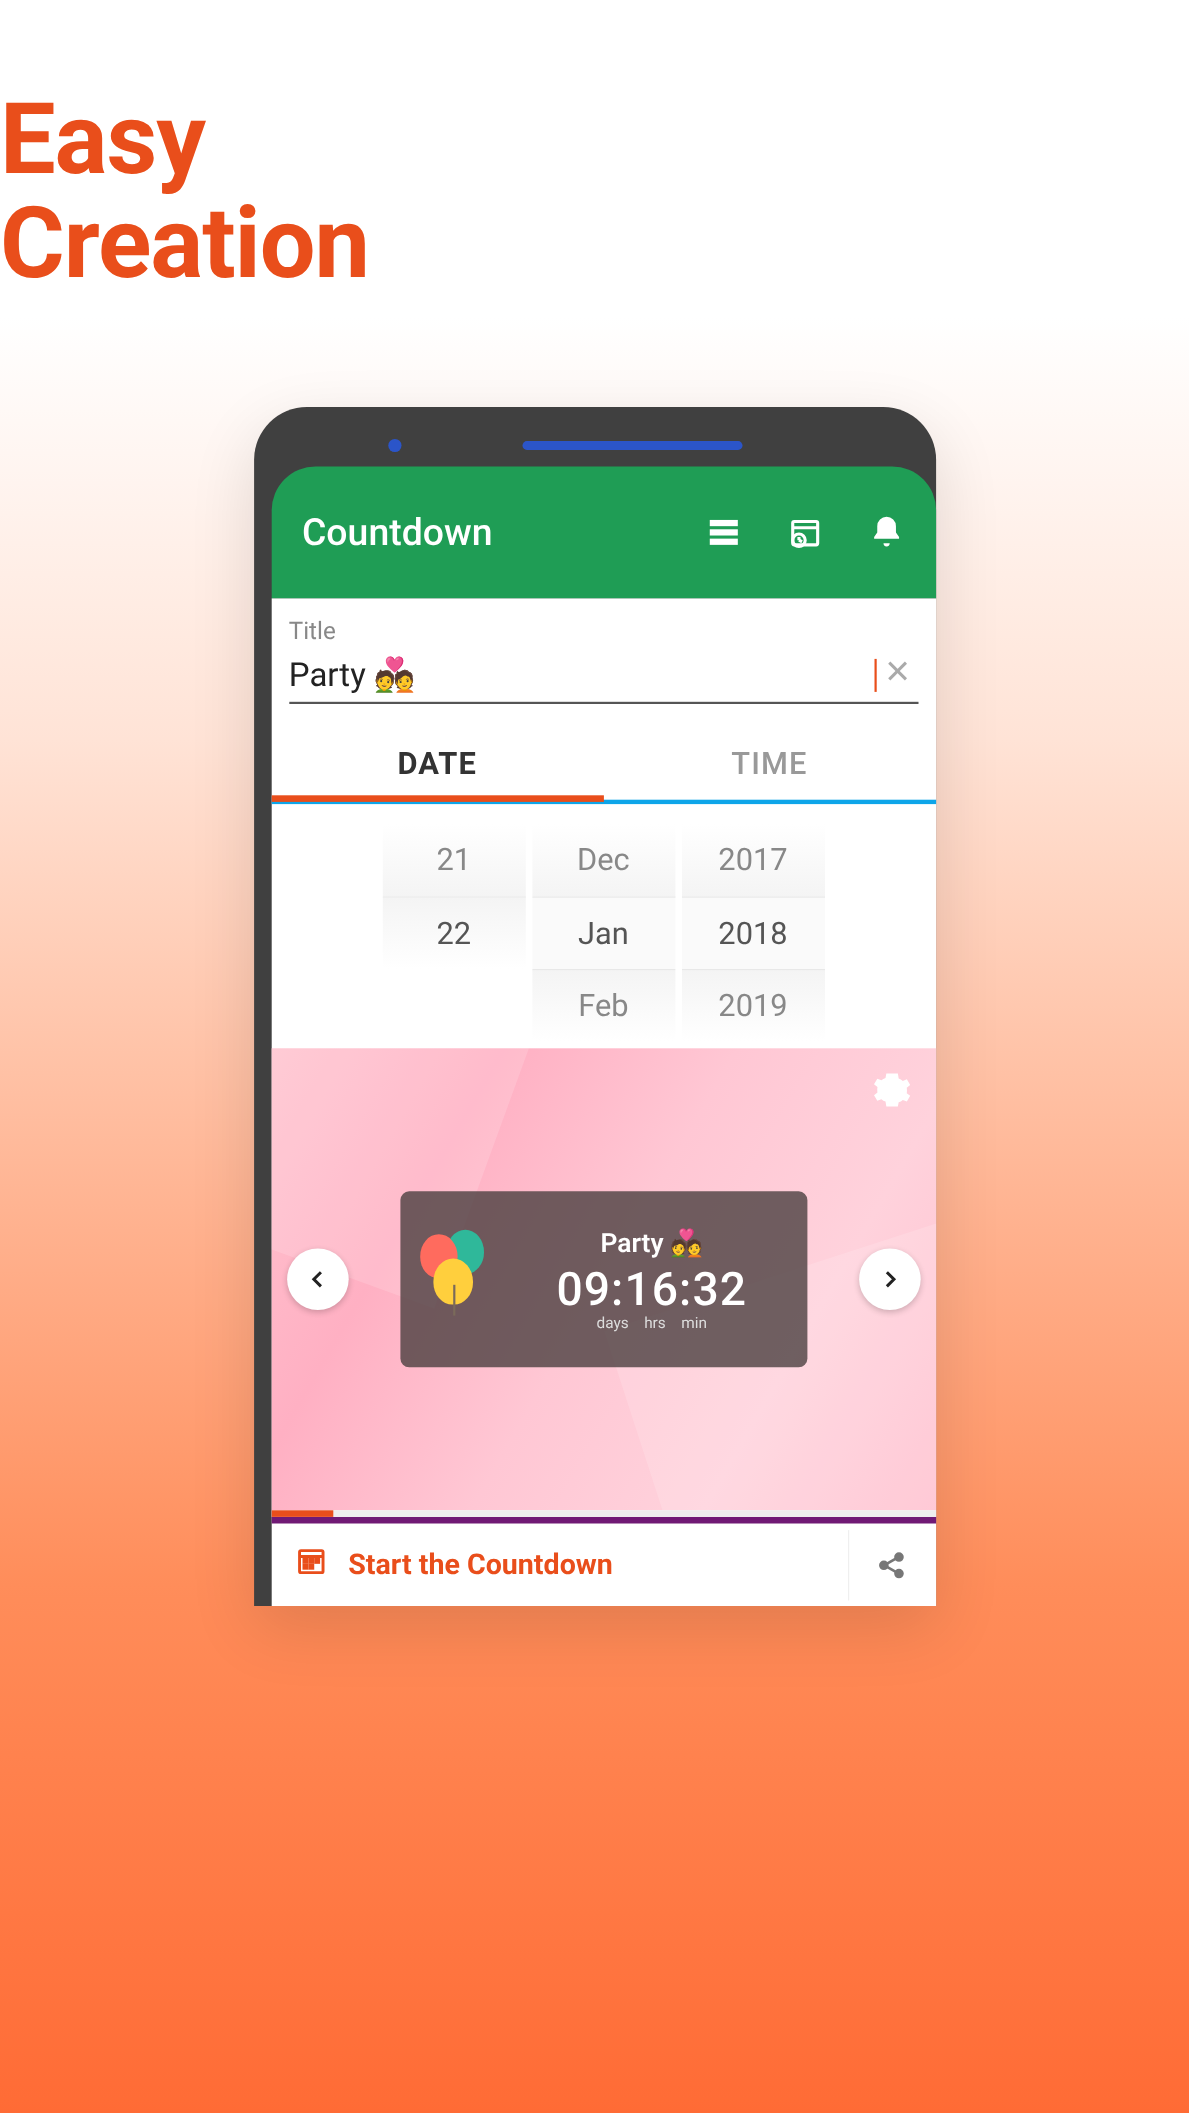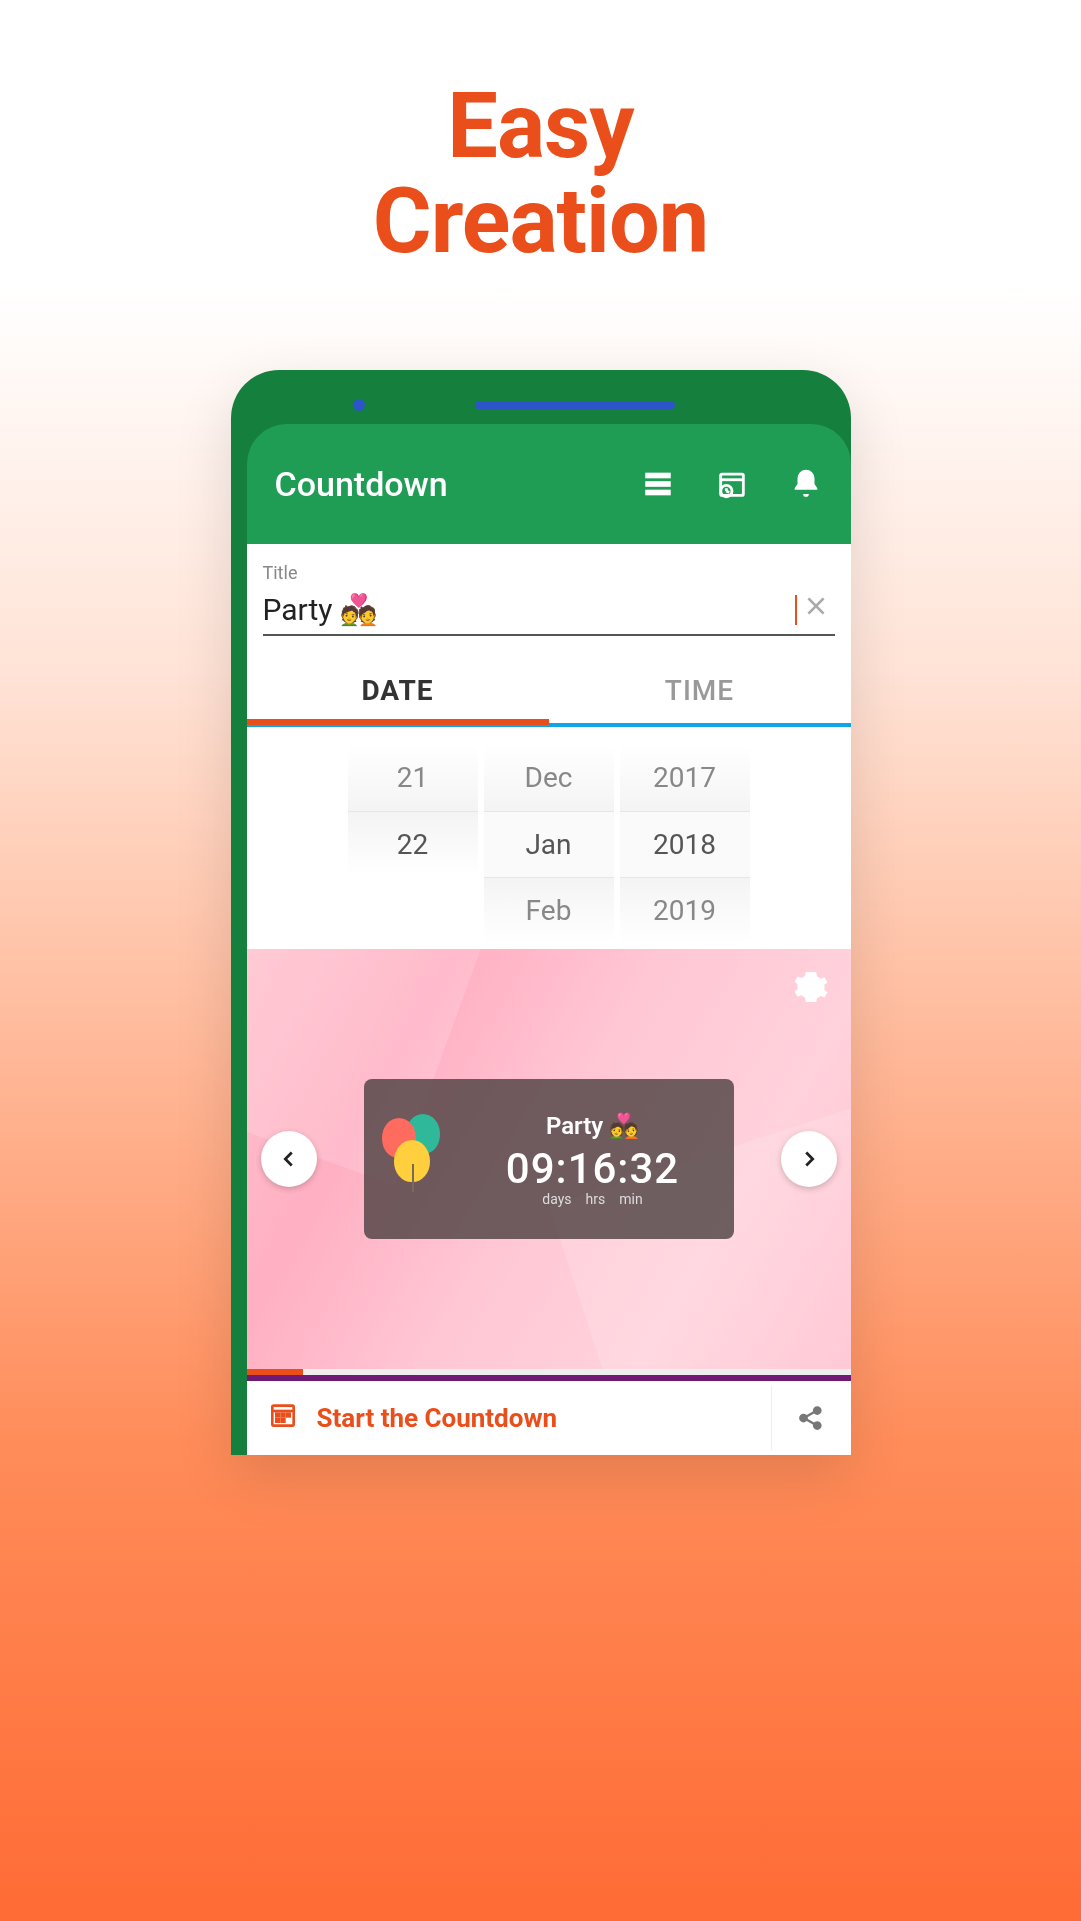--- a/index.html
+++ b/index.html
@@ -3,36 +3,36 @@
 <meta charset="utf-8">
 <style>
   * { box-sizing: border-box; margin: 0; padding: 0; }
   html, body { width: 1081px; height: 1921px; }
   body {
     font-family: -apple-system, BlinkMacSystemFont, "Segoe UI", Roboto, Helvetica, Arial, sans-serif;
     background: linear-gradient(to bottom, #ffffff 0%, #ffffff 15%, #ffe3d6 35%, #ff8d5a 75%, #ff6b35 100%);
     position: relative;
   }
   .promo-title {
-    text-align: center;
+    text-align: left;
     padding-top: 80px;
     color: #e94e1b;
     font-weight: 700;
     font-size: 90px;
     line-height: 1.05;
     letter-spacing: -1px;
   }
   .phone-frame {
     position: absolute;
     top: 370px;
     left: 50%;
     transform: translateX(-50%);
     width: 620px;
     height: auto;
-    background: #15803d;
+    background: #404040;
     border-radius: 48px 48px 0 0;
     padding: 18px 0 0 16px;
     box-shadow: 0 20px 60px rgba(0,0,0,.12);
   }
   .status-bar {
     height: 30px;
     display: flex;
     align-items: center;
     justify-content: center;
     gap: 40px;
@@ -52,21 +52,21 @@
   }
   .app-bar-title {
     color: #fff;
     font-size: 34px;
     font-weight: 500;
     flex: 1;
   }
   .app-bar-icons { display:flex; gap:40px; align-items:center; }
   .icon { color:#fff; width:34px; height:34px; display:flex; align-items:center; justify-content:center; }
   .content { background:#fff; padding: 18px 0 0 0; }
-  .title-label { color:#888; font-size:18px; padding: 0 16px; }
+  .title-label { color:#888; font-size:22px; padding: 0 16px; }
   .title-row { display:flex; align-items:center; border-bottom: 2px solid #555; margin: 6px 16px 0 16px; padding-bottom: 4px; }
   .title-input { flex:1; font-size:30px; color:#222; border:none; outline:none; padding: 2px 0; }
   .title-cursor { display:inline-block; width:2px; height:30px; background:#e94e1b; margin-left:-2px; vertical-align:middle; }
   .clear-x { color:#aaa; font-size:28px; padding: 4px 6px; }
   .tabs { display:flex; margin-top: 22px; border-bottom: 4px solid #0ea5e9; }
   .tab { flex:1; text-align:center; padding: 16px 0; font-size:28px; font-weight:700; letter-spacing:1px; }
   .tab-inactive { color:#999; font-weight:500; }
   .tab-active { color:#333; position:relative; }
   .tab-active::after { content:""; position:absolute; left:0; right:0; bottom:-2px; height:6px; background:#e94e1b; }
   .picker { display:flex; justify-content:center; gap:6px; padding: 18px 0 0 0; }

